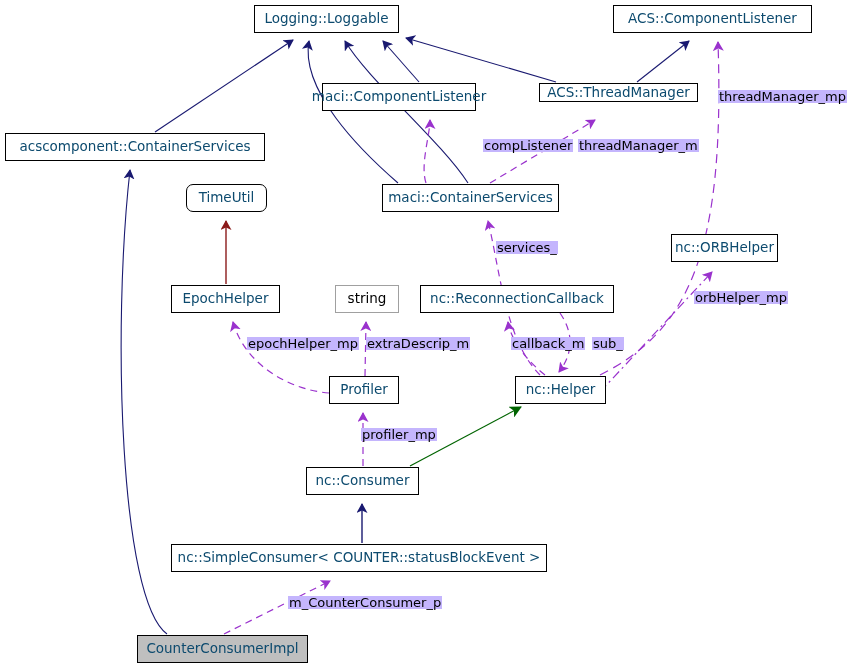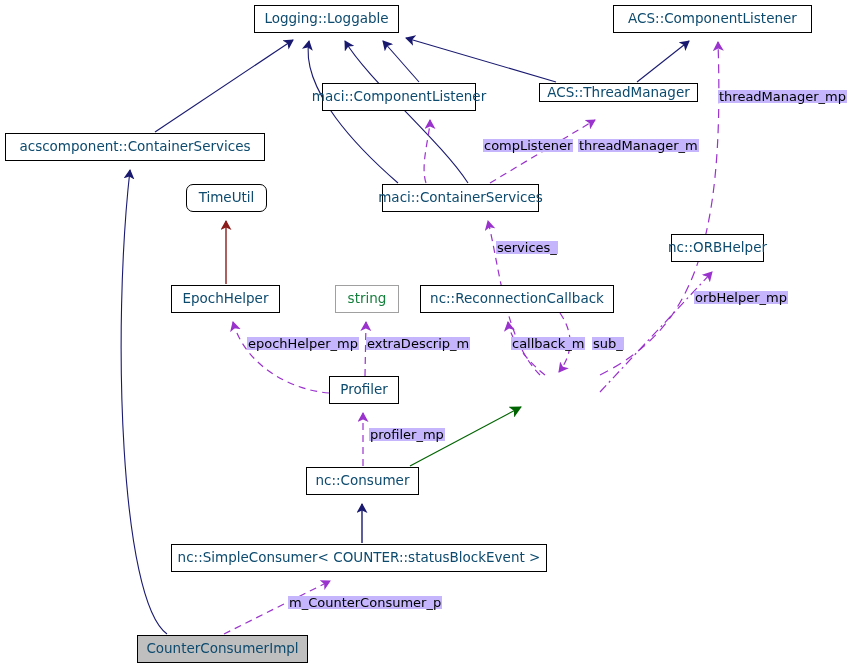--- a/index.html
+++ b/index.html
@@ -13,21 +13,21 @@
     background:#ffffff;
     border:1px solid #000000;
     display:flex;align-items:center;justify-content:center;
     font-size:13.5px;
     color:#0c4a6e;
     white-space:nowrap;
     letter-spacing:0px;
     line-height:1;
   }
   .node.gray{background:#bfbfbf;border:1px solid #000000;}
-  .node.lightborder{border:1px solid #a0a0a0;color:#15803d;}
+  .node.lightborder{border:1px solid #a0a0a0;color:#000000;}
   .edge-label{
     position:absolute;
     font-size:13px;
     color:#000000;
     white-space:nowrap;
     background:#c4b5fd;
     line-height:1;
     padding:0 1px;
   }
 </style>
@@ -140,44 +140,47 @@
   </div>
 
   <div class="node" style="left:5px;top:133px;width:260px;height:28px;">
     <span>acscomponent::ContainerServices</span>
   </div>
 
   <div class="node" style="left:186px;top:184px;width:81px;height:28px;border-radius:7px;">
     <span>TimeUtil</span>
   </div>
 
-  <div class="node" style="left:382px;top:184px;width:157px;height:28px;">
+  <div class="node" style="left:382px;top:184px;width:177px;height:28px;">
     <span>maci::ContainerServices</span>
   </div>
 
-  <div class="node" style="left:671px;top:234px;width:93px;height:28px;">
+  <div class="node" style="left:671px;top:234px;width:107px;height:28px;">
     <span>nc::ORBHelper</span>
   </div>
 
   <div class="node" style="left:171px;top:285px;width:109px;height:28px;">
     <span>EpochHelper</span>
   </div>
 
   <div class="node lightborder" style="left:335px;top:285px;width:64px;height:28px;">
     <span>string</span>
   </div>
 
   <div class="node" style="left:420px;top:285px;width:194px;height:28px;">
     <span>nc::ReconnectionCallback</span>
   </div>
 
   <div class="node" style="left:329px;top:376px;width:70px;height:28px;">
     <span>Profiler</span>
   </div>
 
+  <div class="node" style="left:515px;top:376px;width:91px;height:28px;">
+    <span>nc::Helper</span>
+  </div>
 
   <div class="node" style="left:306px;top:467px;width:113px;height:28px;">
     <span>nc::Consumer</span>
   </div>
 
   <div class="node" style="left:171px;top:544px;width:376px;height:28px;">
     <span>nc::SimpleConsumer&lt; COUNTER::statusBlockEvent &gt;</span>
   </div>
 
   <div class="node gray" style="left:117px;top:635px;width:171px;height:28px;margin-left:20px;">
@@ -195,17 +198,17 @@
   <div class="edge-label" style="left:694px;top:291px;">orbHelper_mp</div>
 
   <div class="edge-label" style="left:247px;top:337px;">epochHelper_mp</div>
 
   <div class="edge-label" style="left:366px;top:337px;">extraDescrip_m</div>
 
   <div class="edge-label" style="left:511px;top:337px;">callback_m</div>
 
   <div class="edge-label" style="left:592px;top:337px;">sub_</div>
 
-  <div class="edge-label" style="left:361px;top:428px;margin-left:8px;">profiler_mp</div>
+  <div class="edge-label" style="left:361px;top:428px;">profiler_mp</div>
 
   <div class="edge-label" style="left:288px;top:596px;">m_CounterConsumer_p</div>
 
 </div>
 
 </body></html>

